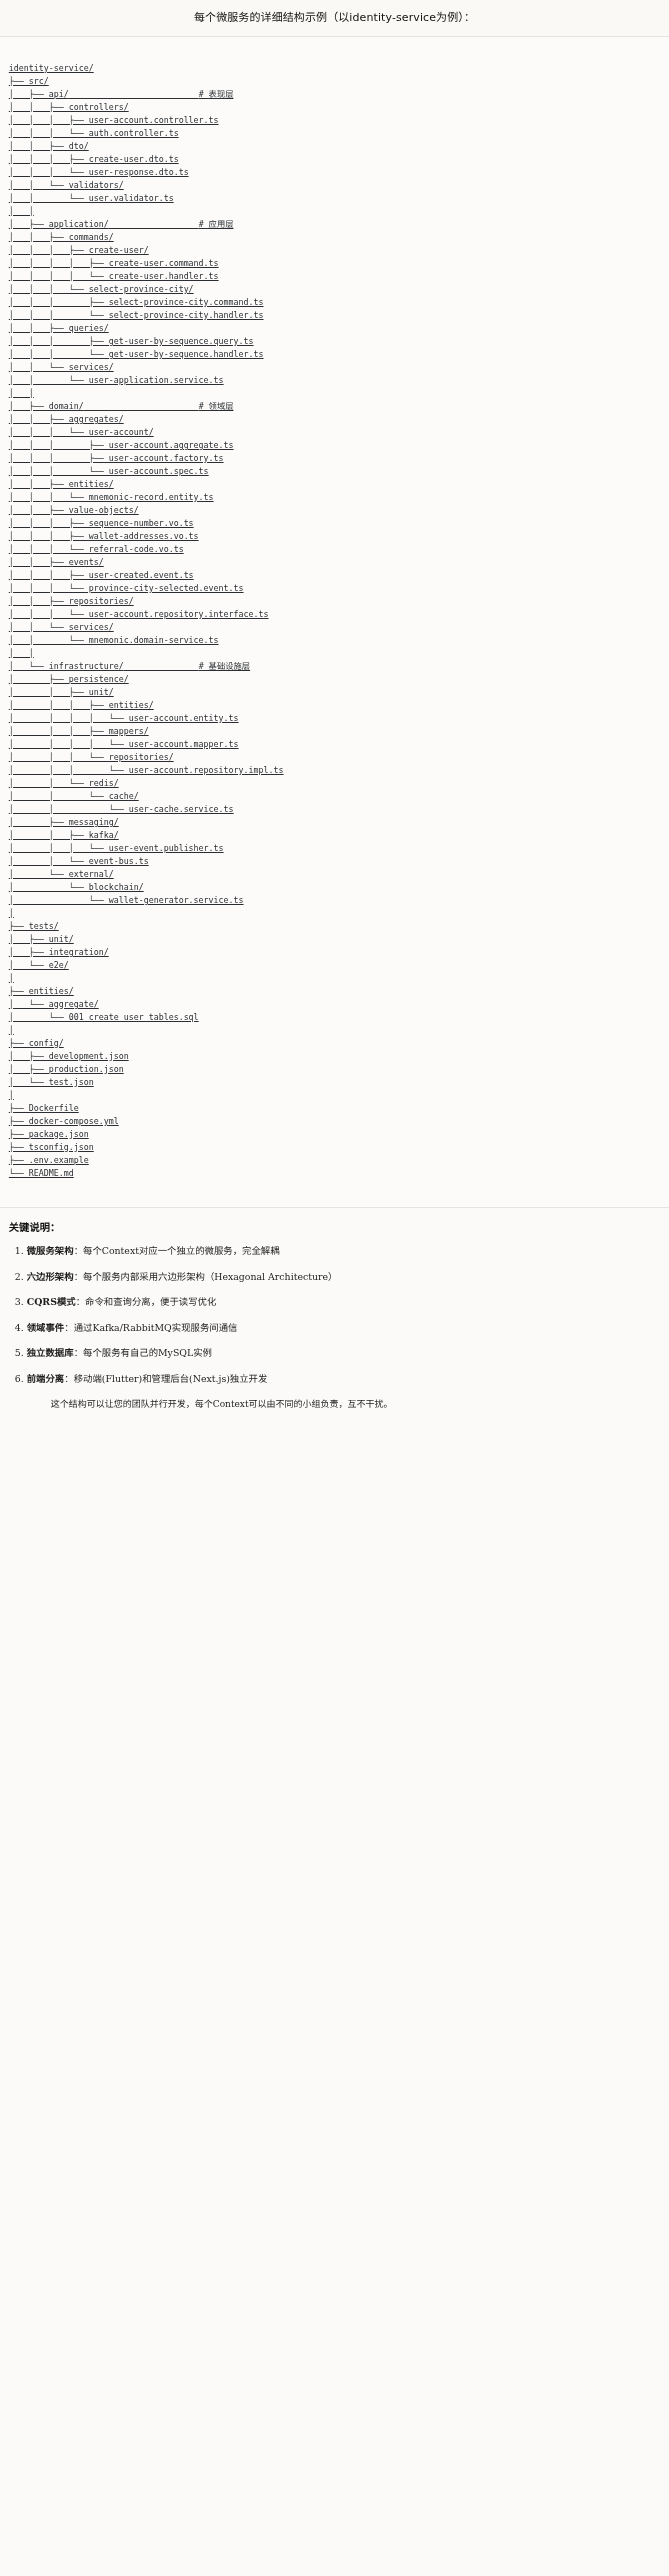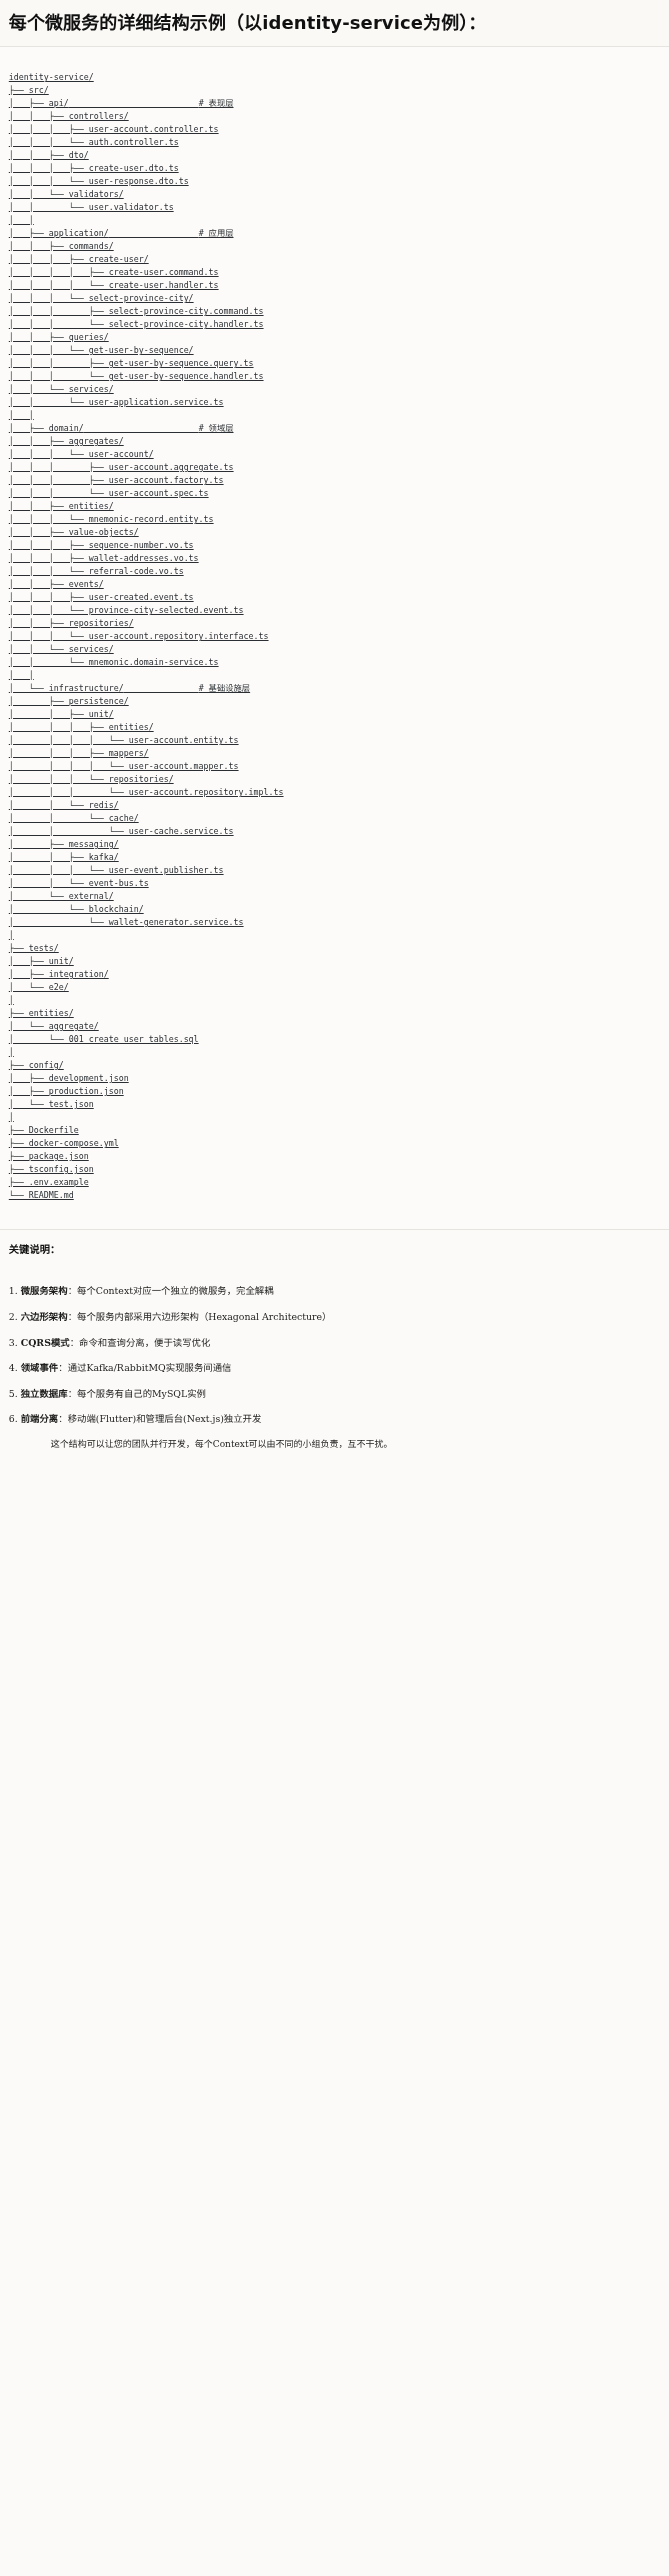--- a/index.html
+++ b/index.html
@@ -18,25 +18,26 @@
 
   
   .doc-header {
     padding: 11.3px 8.8px 10px 8.8px;
     border-bottom: 0.6px solid #e6e4df;
     background: #faf9f6;
   }
   .doc-header h1 {
     margin: 0;
     font-family: "DejaVu Sans", sans-serif;
-    font-weight: bold;
-    font-size: 18px;
+    font-weight: normal;
+    font-size: 11px;
     line-height: 1.35;
     letter-spacing: 0.1px;
     color: #111;
+    text-align: center;
   }
 
   
   .tree-block {
     padding: 16.3px 8.8px 19px 8.8px;
     background: #fcfbf9;
     border-bottom: 0.6px solid #e6e4df;
   }
   .tree {
     font-family: "DejaVu Sans Mono", "Liberation Mono", monospace;
@@ -54,29 +55,29 @@
   }
   .tree-row .path { display: inline; }
   .tree-row .cmt  { display: inline; color: #2b2f33; text-align: right; }
 
   
   .notes {
     padding: 12.5px 8.8px 16.3px 8.8px;
     background: #fbfaf8;
   }
   .notes h2 {
-    margin: 0 0 28px 0;
+    margin: 0 0 10px 0;
     font-family: "DejaVu Sans", sans-serif;
     font-weight: bold;
     font-size: 10.3px;
     line-height: 1.3;
     color: #111;
   }
   .notes ol {
-    margin: 0;
+    margin: 6px;
     padding: 0;
     list-style: none;
   }
   .notes li {
     font-family: "DejaVu Serif", serif;
     font-size: 9.4px;
     line-height: 1.45;
     color: #1d1d1b;
     margin: 0 0 12px 0;
   }
@@ -120,21 +121,20 @@
 </span><span class="tree-row"><span class="path">│   │</span>
 </span><span class="tree-row"><span class="path">│   ├── application/</span><span>                  </span><span class="cmt"># 应用层</span>
 </span><span class="tree-row"><span class="path">│   │   ├── commands/</span>
 </span><span class="tree-row"><span class="path">│   │   │   ├── create-user/</span>
 </span><span class="tree-row"><span class="path">│   │   │   │   ├── create-user.command.ts</span>
 </span><span class="tree-row"><span class="path">│   │   │   │   └── create-user.handler.ts</span>
 </span><span class="tree-row"><span class="path">│   │   │   └── select-province-city/</span>
 </span><span class="tree-row"><span class="path">│   │   │       ├── select-province-city.command.ts</span>
 </span><span class="tree-row"><span class="path">│   │   │       └── select-province-city.handler.ts</span>
 </span><span class="tree-row"><span class="path">│   │   ├── queries/</span>
-</span><span class="tree-row"><span class="path">│   │   │   └── get-user-by-sequence/</span>
 </span><span class="tree-row"><span class="path">│   │   │       ├── get-user-by-sequence.query.ts</span>
 </span><span class="tree-row"><span class="path">│   │   │       └── get-user-by-sequence.handler.ts</span>
 </span><span class="tree-row"><span class="path">│   │   └── services/</span>
 </span><span class="tree-row"><span class="path">│   │       └── user-application.service.ts</span>
 </span><span class="tree-row"><span class="path">│   │</span>
 </span><span class="tree-row"><span class="path">│   ├── domain/</span><span>                       </span><span class="cmt"># 领域层</span>
 </span><span class="tree-row"><span class="path">│   │   ├── aggregates/</span>
 </span><span class="tree-row"><span class="path">│   │   │   └── user-account/</span>
 </span><span class="tree-row"><span class="path">│   │   │       ├── user-account.aggregate.ts</span>
 </span><span class="tree-row"><span class="path">│   │   │       ├── user-account.factory.ts</span>

